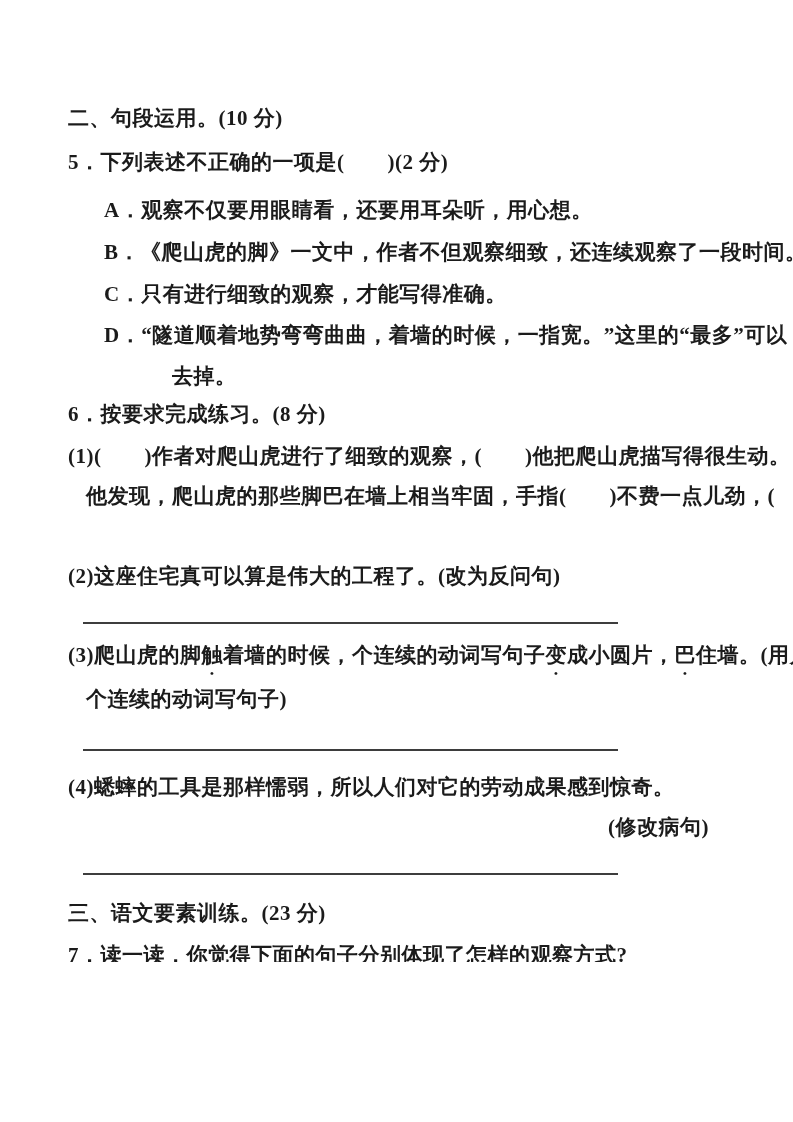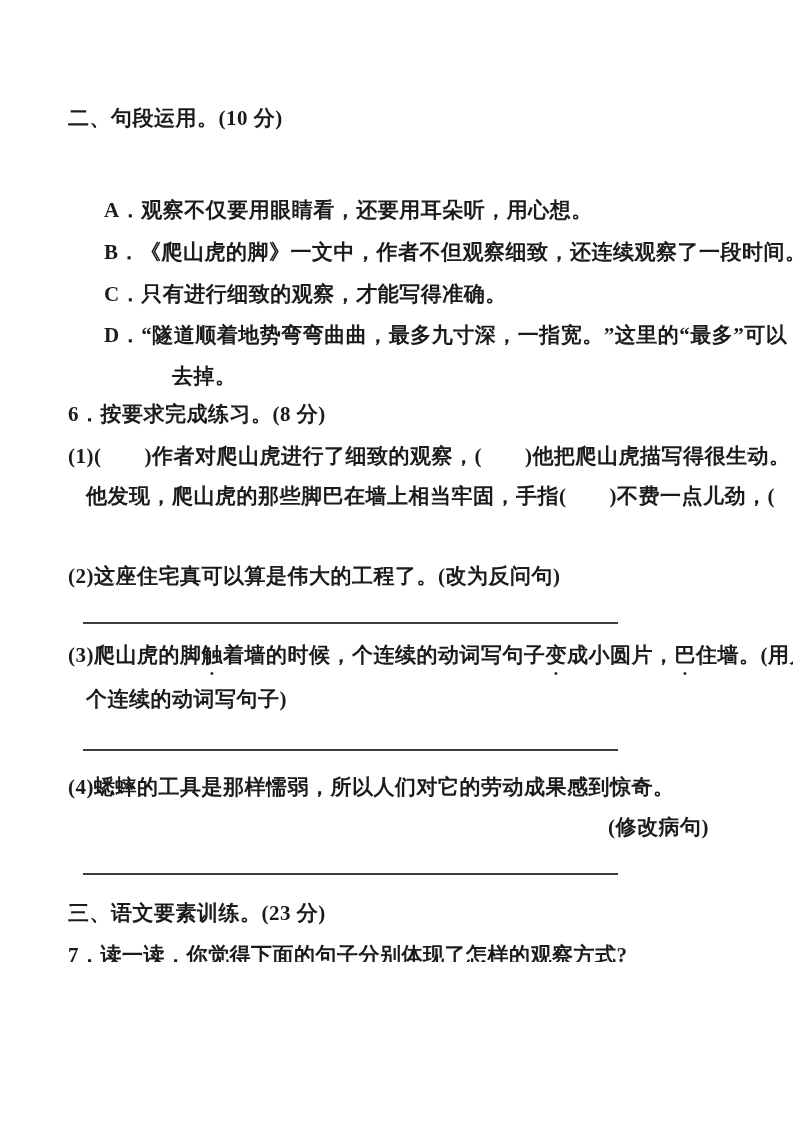--- a/index.html
+++ b/index.html
@@ -44,28 +44,29 @@
     color: #1d4ed8;
   }
 </style>
 </head>
 <body>
 
 <div class="page">
 
   <div class="line" style="top:103px; left:68px;">二、句段运用。(10 分)</div>
 
+  <div class="line" style="top:147px; left:68px;">5．下列表述不正确的一项是(　　)(2 分)</div>
 
   <div class="line" style="top:195px; left:104px;">A．观察不仅要用眼睛看，还要用耳朵听，用心想。</div>
 
   <div class="line" style="top:237px; left:104px;">B．《爬山虎的脚》一文中，作者不但观察细致，还连续观察了一段时间。</div>
 
   <div class="line" style="top:279px; left:104px;">C．只有进行细致的观察，才能写得准确。</div>
 
-  <div class="line" style="top:320px; left:104px;">D．“隧道顺着地势弯弯曲曲，最多九寸深，一指宽。”这里的“最多”可以</div>
+  <div class="line" style="top:320px; left:104px;">D．“隧道顺着地势弯弯曲曲，着墙的时候，一指宽。”这里的“最多”可以</div>
 
   <div class="line" style="top:361px; left:126px;margin-left:46px;">去掉。</div>
 
   <div class="line" style="top:399px; left:68px;">6．按要求完成练习。(8 分)</div>
 
   <div class="line" style="top:441px; left:68px;">(1)(　　)作者对爬山虎进行了细致的观察，(　　)他把爬山虎描写得很生动。</div>
 
   <div class="line" style="top:481px; left:86px;">他发现，爬山虎的那些脚巴在墙上相当牢固，手指(　　)不费一点儿劲，(　　)</div>
 
 

